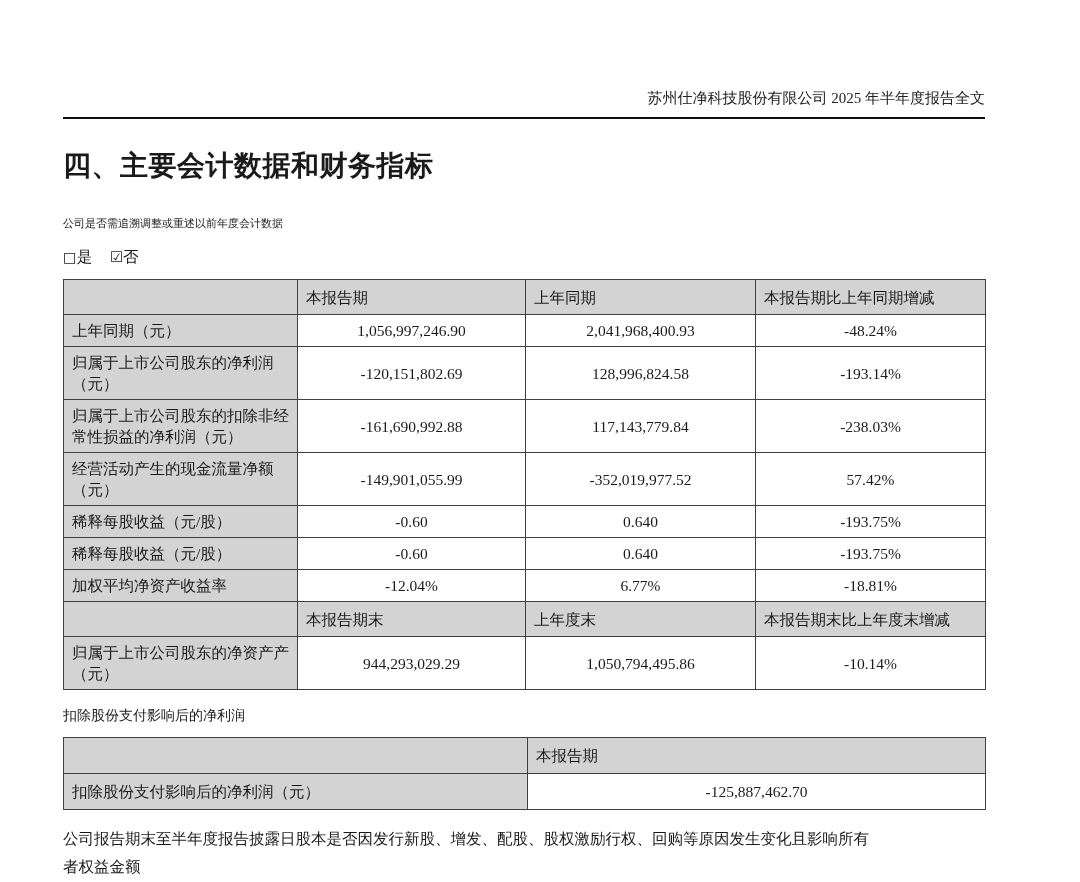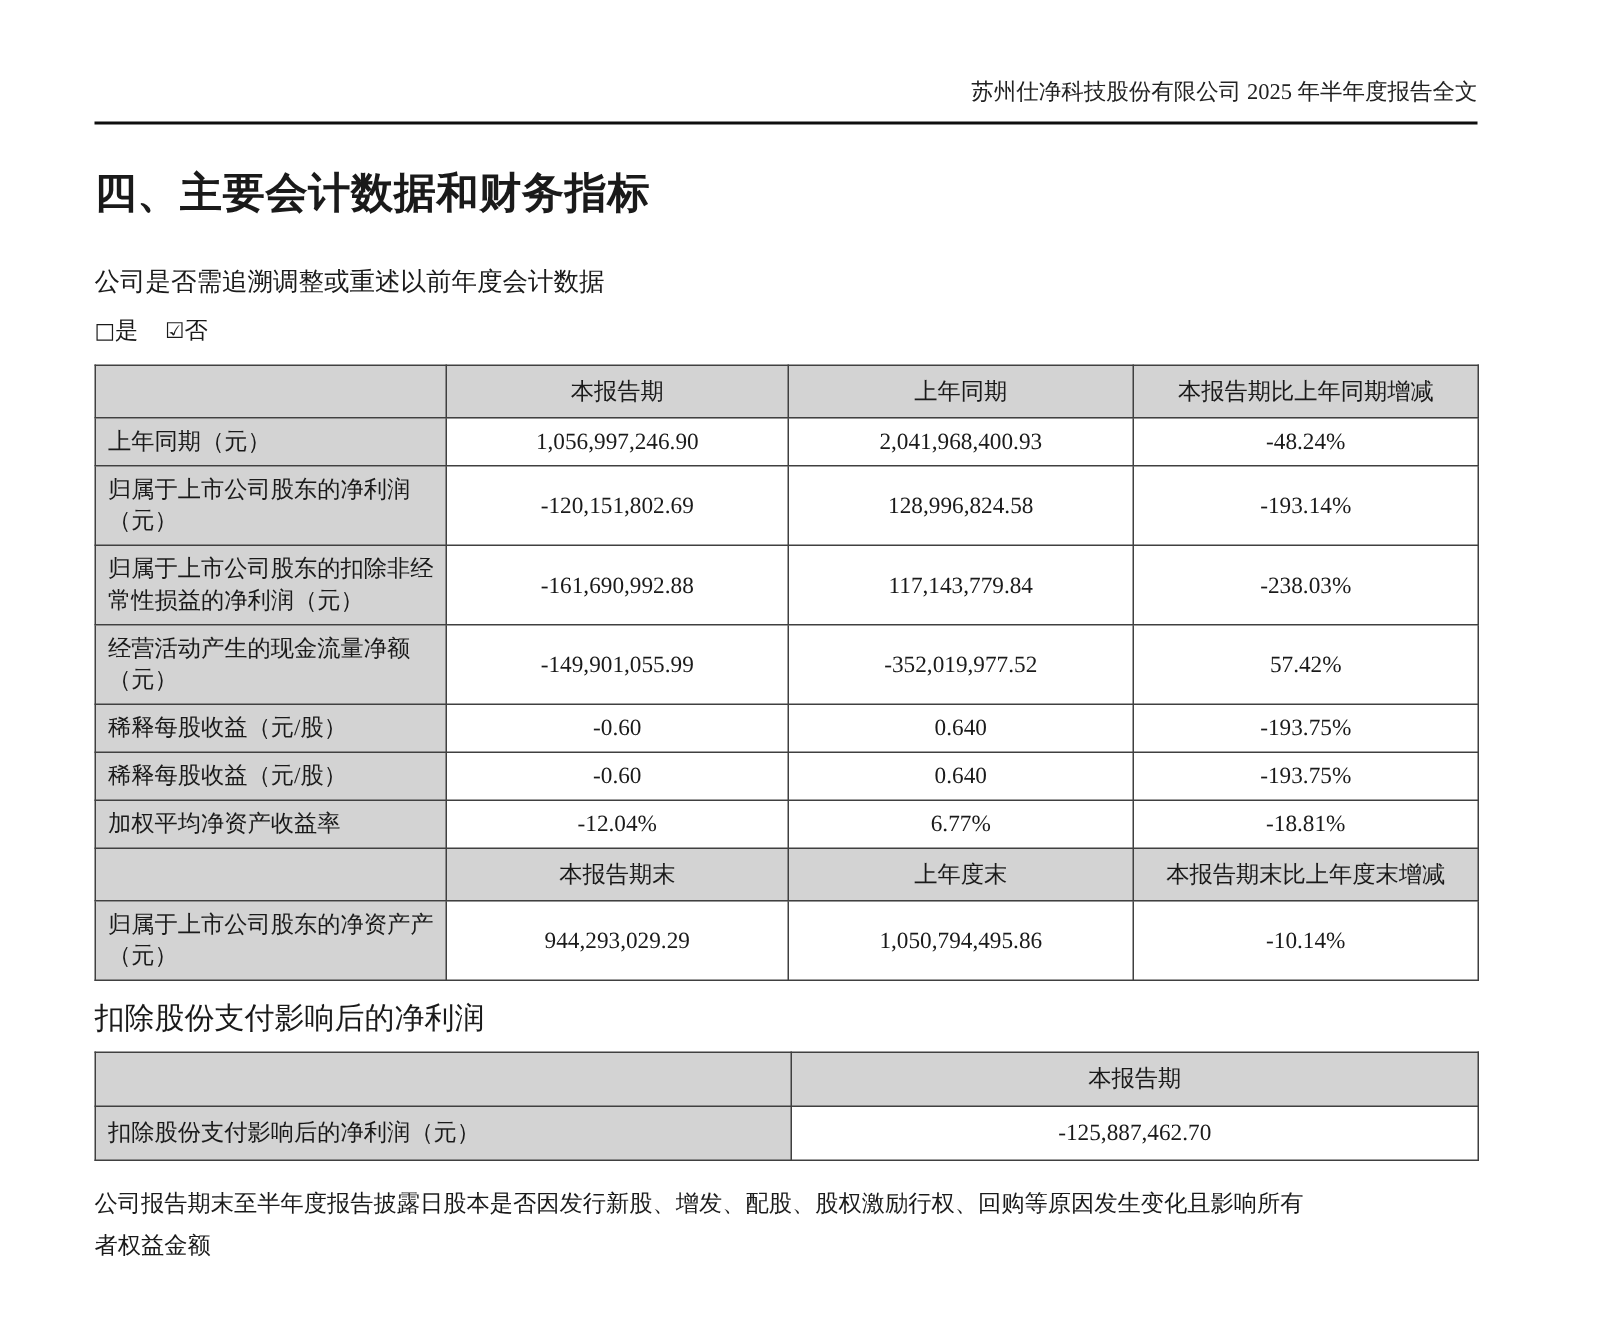--- a/index.html
+++ b/index.html
@@ -9,41 +9,41 @@
     height: 882px;
     font-family: "Liberation Serif", "DejaVu Serif", serif;
     color: var(--text, #1a1a1a);
     overflow: hidden;
   }
   .content {
     margin-left: 63px;
     margin-right: 95px; 
   }
   .doc-header {
-    padding-top: 52px;
+    padding-top: 88px;
     text-align: right;
     font-size: 15px;
     line-height: 21px;
     color: #222;
   }
   .header-rule {
     margin-top: 8px;
     border: none;
     border-top: 2.5px solid #0e0e0e;
   }
   .section-title {
     margin-top: 32px;
     font-size: 28px;
     line-height: 30px;
     font-weight: 700;
     letter-spacing: 0.5px;
   }
   .question {
     margin-top: 32px;
-    font-size: 17px;
+    font-size: 11px;
     line-height: 21px;
   }
   .check-line {
     margin-top: 12px;
     font-size: 15.5px;
     line-height: 22px;
   }
   .check-item { margin-right: 14px; }
   .check-box { font-family: "DejaVu Sans", sans-serif; font-size: 14.5px; }
   table.fin {
@@ -54,27 +54,27 @@
     font-size: 15.5px;
   }
   table.fin td {
     border: 1px solid #404040;
     padding: 5px 8px;
     line-height: 21px;
     vertical-align: middle;
     word-break: break-all;
   }
   td.gray { background: var(--cell-gray, #d3d3d3); }
-  td.center { text-align: center; }
+  td.center { }
   td.num { text-align: center; padding-right: 10px; font-variant-numeric: tabular-nums; }
   tr.hdr td { height: 35px; }
   tr.datarow td { height: 31px; }
   .between-note {
     margin-top: 15px;
-    font-size: 20px;
+    font-size: 14px;
     line-height: 21px;
   }
   table.t2 td { height: 36px; }
   .footer-note {
     margin-top: 15px;
     font-size: 15.5px;
     line-height: 28px;
   }
 </style>
 </head>

